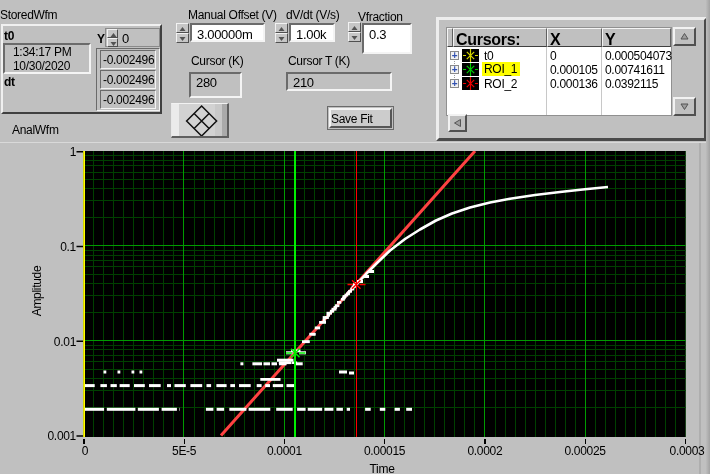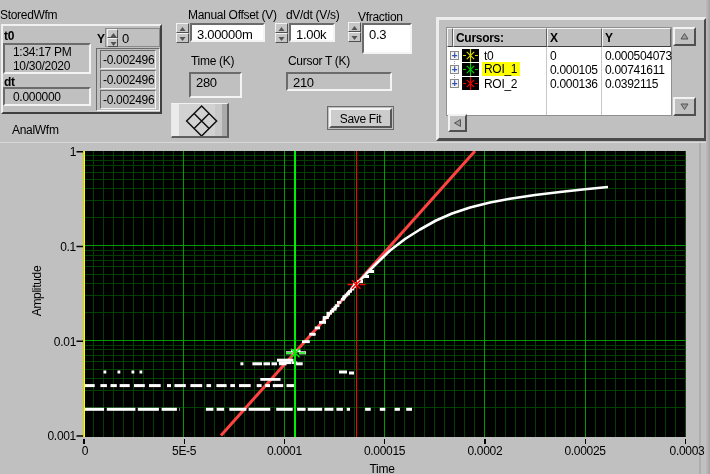--- a/index.html
+++ b/index.html
@@ -10,32 +10,31 @@
 .raised{border-style:solid;border-width:2px;border-color:#f0f0f0 #404040 #404040 #f0f0f0;background:#c0c0c0}
 .raised3{border-style:solid;border-width:3px;border-color:#ededed #4a4a4a #4a4a4a #ededed;background:#c0c0c0}
 .sunk{border-style:solid;border-width:2px;border-color:#6b6b6b #f4f4f4 #f4f4f4 #6b6b6b;background:#c0c0c0}
 .sunk1{border-style:solid;border-width:1px;border-color:#6b6b6b #f4f4f4 #f4f4f4 #6b6b6b}
 .white{background:#fff}
 .val{font-size:13px;white-space:nowrap}
 .btn{border-style:solid;border-width:2px;border-color:#f2f2f2 #505050 #505050 #f2f2f2;background:#c0c0c0}
 .spin{width:13px;height:20px;display:flex;flex-direction:column}
 .spin div{flex:1;border:1px solid;border-color:#f2f2f2 #505050 #505050 #f2f2f2;background:#c6c6c6;position:relative}
 .spin div svg{position:absolute;left:2px;top:3px;opacity:0.85}
-.hdrcell{position:absolute;top:0;height:19px;border-style:solid;border-width:1px;border-color:#f4f4f4 #606060 #3f3f3f #f4f4f4;background:#c0c0c0;font-size:12px;font-weight:bold;padding:2px 0 0 2px}
+.hdrcell{position:absolute;top:0;height:19px;border-style:solid;border-width:1px;border-color:#f4f4f4 #606060 #3f3f3f #f4f4f4;background:#c0c0c0;font-size:16px;font-weight:bold;padding:2px 0 0 2px}
 .cell{position:absolute;font-size:12px;white-space:nowrap}
 </style></head>
 <body>
 
 <div class="ab lbl" style="left:0px;top:8px">StoredWfm</div>
 
 <div class="ab raised" style="left:1px;top:24px;width:161px;height:90px">
   <div class="ab lbl b" style="left:1px;top:3px">t0</div>
   <div class="ab sunk" style="left:0px;top:17px;width:88px;height:31px;padding:1px 0 0 8px;font-size:12px;line-height:13.5px">1:34:17 PM<br>10/30/2020</div>
   <div class="ab lbl b" style="left:1px;top:49px">dt</div>
-  <div class="ab sunk" style="left:0px;top:61px;width:88px;height:19px;padding:1px 0 0 8px;font-size:12px">0.000000</div>
   <div class="ab lbl b" style="left:94px;top:6px">Y</div>
   <div class="ab" style="left:102px;top:2px;width:55px;height:19px;border:1px solid #8a8a8a;background:#c0c0c0">
     <div class="spin ab" style="left:1px;top:0px;height:18px;width:11px">
         <div>
           <svg width="7" height="4">
             <path d="M3.5 0L6.5 4H0.5Z" fill="#404040"></path>
           </svg>
         </div>
         <div>
           <svg width="7" height="4">
@@ -92,34 +91,34 @@
       </svg>
     </div>
     <div>
       <svg width="7" height="4">
         <path d="M3.5 4L0.5 0H6.5Z" fill="#404040"></path>
       </svg>
     </div>
   </div>
 <div class="ab sunk white val" style="left:362px;top:23px;width:50px;height:31px;padding:2px 0 0 5px">0.3</div>
 
-<div class="ab lbl" style="left:191px;top:54px">Time (K)</div>
+<div class="ab lbl" style="left:191px;top:54px">Cursor (K)</div>
 <div class="ab sunk val" style="left:189px;top:72px;width:53px;height:26px;padding:1px 0 0 5px">280</div>
 <div class="ab lbl" style="left:288px;top:54px">Cursor T (K)</div>
 <div class="ab sunk val" style="left:286px;top:72px;width:106px;height:19px;padding:1px 0 0 5px">210</div>
 
 <div class="ab" style="left:171px;top:103px;width:58px;height:35px;background:linear-gradient(90deg,#ebebeb 0 12%,#d2d2d2 12% 78%,#c8c8c8 78% 90%,#aaaaaa 90% 100%);border-top:1px solid #f2f2f2;border-left:1px solid #e8e8e8;border-right:2px solid #5f5f5f;border-bottom:2px solid #5f5f5f">
   <svg width="54" height="32" style="position:absolute;left:0;top:0">
     <path d="M29.6 2L44.6 17L29.6 32L14.6 17Z" fill="none" stroke="#111" stroke-width="1.5"></path>
     <path d="M22.1 9.5L37.1 24.5M37.1 9.5L22.1 24.5" stroke="#111" stroke-width="1.5"></path>
   </svg>
 </div>
 
 <div class="ab" style="left:327px;top:106px;width:67px;height:24px;border:1px solid #6a6a6a;background:#c0c0c0">
-  <div class="ab" style="left:1px;top:1px;width:63px;height:20px;border-style:solid;border-width:2px;border-color:#f4f4f4 #565656 #565656 #f4f4f4;background:#cccccc;text-align:center;font-size:12px;padding-top:2px">Save Fit</div>
+  <div class="ab" style="left:1px;top:1px;width:63px;height:20px;border-style:solid;border-width:2px;border-color:#f4f4f4 #565656 #565656 #f4f4f4;background:#cccccc;text-align:left;font-size:12px;padding-top:2px">Save Fit</div>
 </div>
 
 <div class="ab raised3" style="left:436px;top:17px;width:271px;height:124px">
   <div class="ab" style="left:7px;top:7px;width:226px;height:89px;background:#fff;border:1px solid #909090">
     <div class="hdrcell" style="left:0px;width:6px"></div>
     <div class="hdrcell" style="left:6px;width:94px">Cursors:</div>
     <div class="hdrcell" style="left:100px;width:55px">X</div>
     <div class="hdrcell" style="left:155px;width:69px">Y</div>
     <div class="ab" style="left:99px;top:19px;width:1px;height:68px;background:#c8c8c8"></div>
     <div class="ab" style="left:154px;top:19px;width:1px;height:68px;background:#c8c8c8"></div>

